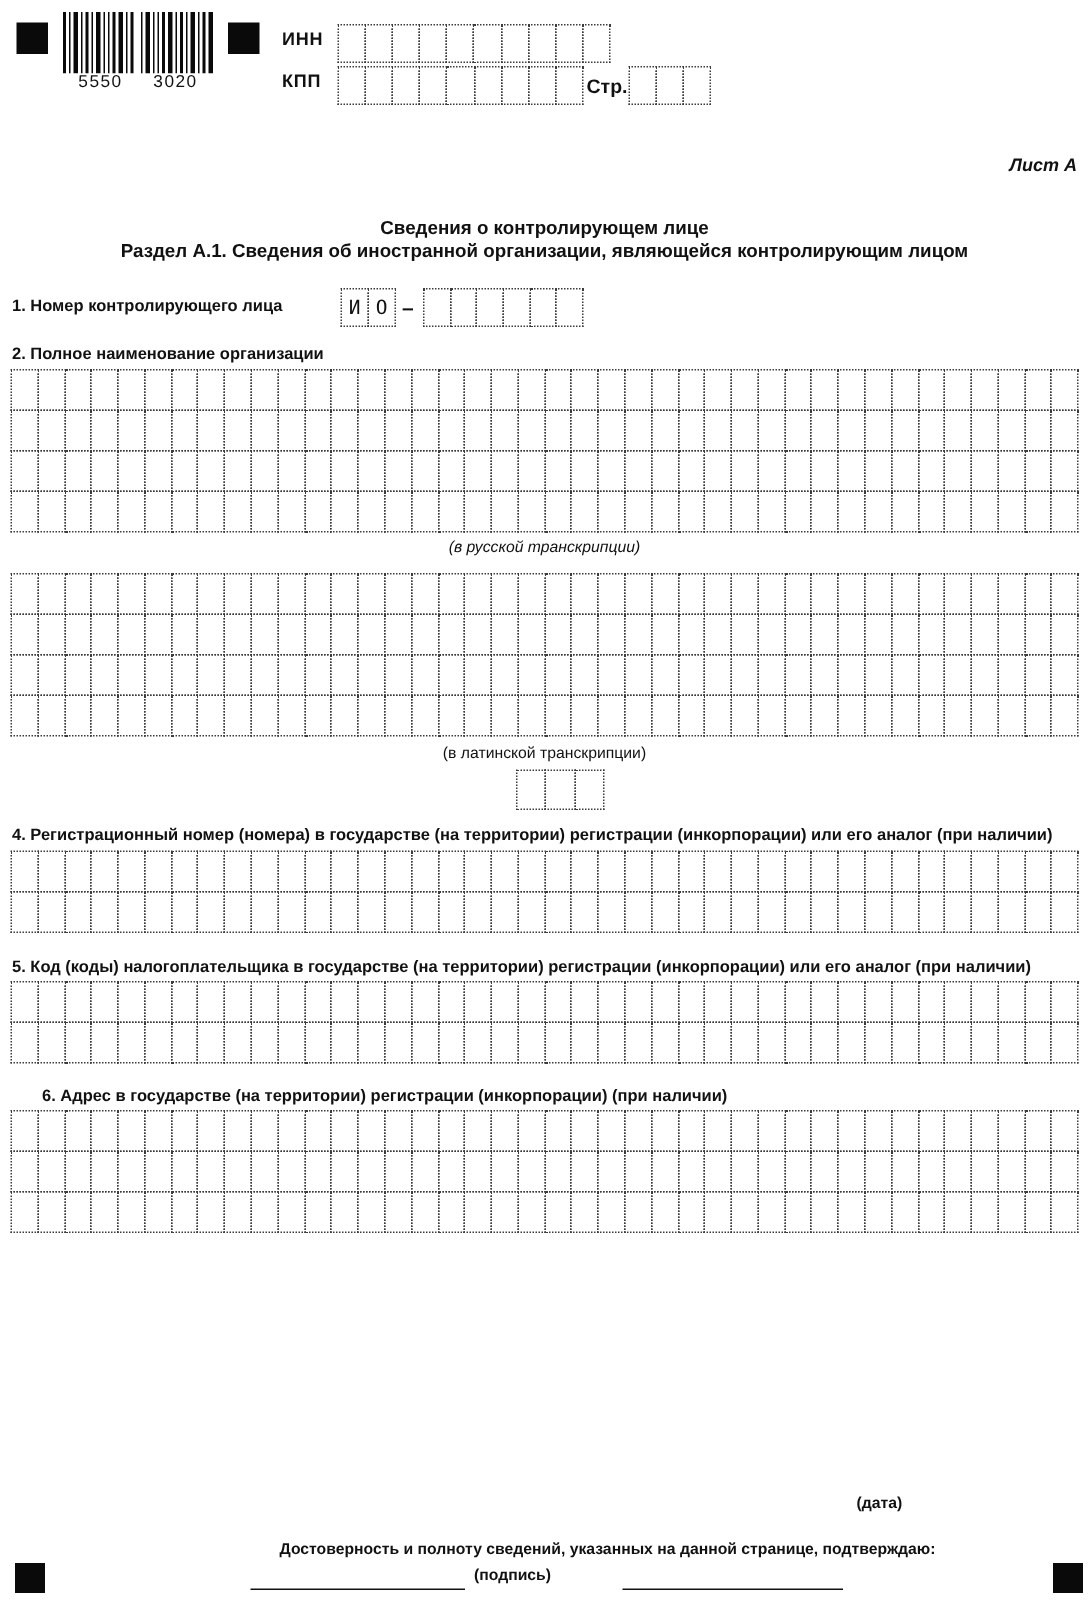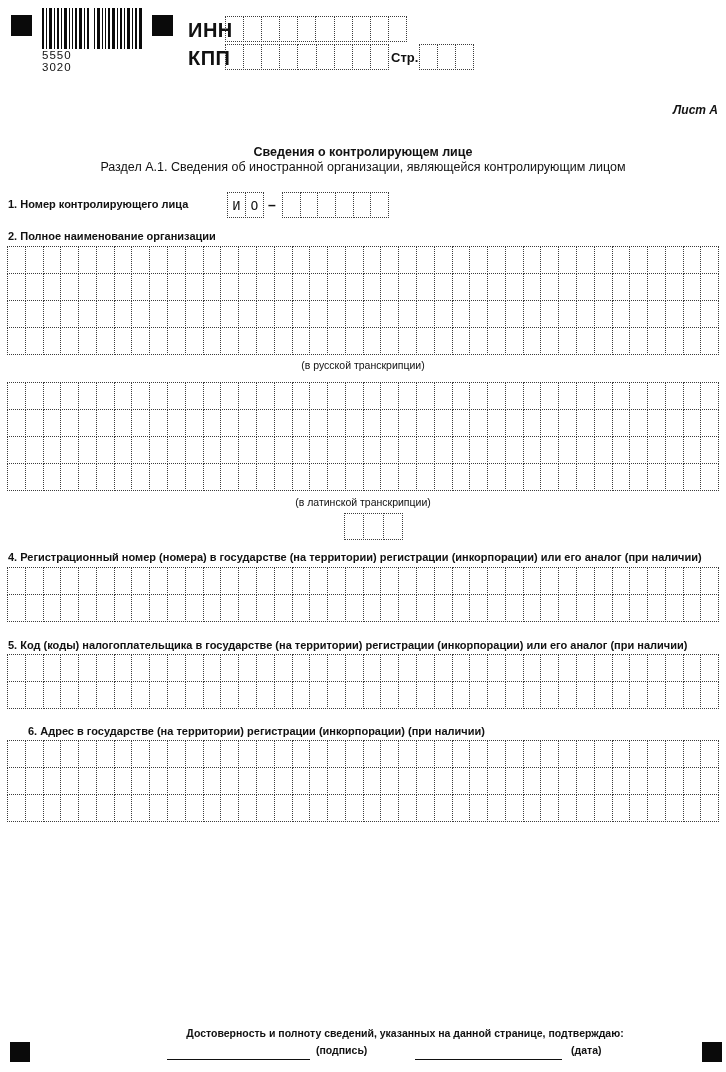--- a/index.html
+++ b/index.html
@@ -9,26 +9,26 @@
     background:#ffffff;
     margin:0 auto;
     font-family:"Liberation Sans", sans-serif;
     color:#111;
     overflow:hidden;
   }
   .abs{position:absolute;}
   .sq{position:absolute;width:21px;height:21px;background:#0a0a0a;}
   .sq-sm{position:absolute;width:20px;height:20px;background:#0a0a0a;}
 
-  .hdr-label{position:absolute;font-weight:bold;font-size:20px;letter-spacing:.5px;}
+  .hdr-label{position:absolute;font-weight:bold;font-size:12px;letter-spacing:.5px;}
   .hdr-label-sm{position:absolute;font-weight:bold;font-size:13px;}
 
   .sheet-label{position:absolute;font-weight:bold;font-size:12px;}
   .page-title{position:absolute;width:726px;text-align:center;font-weight:bold;font-size:12.5px;}
-  .section-title{position:absolute;width:726px;text-align:center;font-weight:normal;font-size:12.5px;}
+  .section-title{position:absolute;width:726px;text-align:center;font-weight:bold;font-size:12.5px;}
 
   .field-label{position:absolute;font-weight:bold;font-size:11px;white-space:nowrap;}
   .caption{position:absolute;width:726px;text-align:center;font-size:10.5px;}
 
   .grid{position:absolute;}
   .cellrow{display:flex;}
   .cellrow + .cellrow{margin-top:-1px;}
   .cell{
     flex:1 1 0;
     height:var(--ch,28px);
@@ -38,21 +38,21 @@
     display:flex;align-items:center;justify-content:center;
     font-family:"DejaVu Sans Mono", monospace;
     font-size:13px;
   }
   .cell:first-child{margin-left:0;}
 
   .dash{position:absolute;font-size:14px;font-weight:bold;}
 
   .barcode-digits{
     position:absolute;display:flex;justify-content:space-around;
-    font-size:11.5px;letter-spacing:1px;flex-direction:column;
+    font-size:11.5px;letter-spacing:1px;
   }
   .footer-text{position:absolute;width:726px;text-align:center;font-weight:bold;font-size:10.5px;}
   .sig-line{position:absolute;border-bottom:1.5px solid #111;height:18px;}
   .sig-label{position:absolute;font-weight:bold;font-size:10.5px;}
 </style>
 </head>
 <body>
 
 <div class="page">
 
@@ -320,21 +320,21 @@
         <div class="cell"></div>
         <div class="cell"></div>
         <div class="cell"></div>
         <div class="cell"></div>
         <div class="cell"></div>
         <div class="cell"></div>
         <div class="cell"></div>
         <div class="cell"></div>
       </div>
     </div>
-  <div class="caption" style="left:0;top:359px;">(в русской транскрипции)</div>
+  <div class="caption" style="left:0;top:359px;font-style:italic;">(в русской транскрипции)</div>
   <div class="grid" style="left:7px;top:382px;width:712px;--ch:28px;">
       <div class="cellrow">
         <div class="cell"></div>
         <div class="cell"></div>
         <div class="cell"></div>
         <div class="cell"></div>
         <div class="cell"></div>
         <div class="cell"></div>
         <div class="cell"></div>
         <div class="cell"></div>
@@ -811,18 +811,18 @@
         <div class="cell"></div>
         <div class="cell"></div>
         <div class="cell"></div>
       </div>
     </div>
 
   <div class="footer-text" style="left:0;top:1027px;padding-left:42px;">Достоверность и полноту сведений, указанных на данной странице, подтверждаю:</div>
   <div class="sig-line" style="left:167px;top:1041px;width:143px;"></div>
   <div class="sig-label" style="left:316px;top:1044px;">(подпись)</div>
   <div class="sig-line" style="left:415px;top:1041px;width:147px;"></div>
-  <div class="sig-label" style="left:571px;top:1044px;">(дата)</div>
+  <div class="sig-label" style="left:571px;top:996px;">(дата)</div>
 
   <div class="sq-sm" style="left:10px;top:1042px;"></div>
   <div class="sq-sm" style="left:702px;top:1042px;"></div>
 
 </div>
 
 </body></html>

